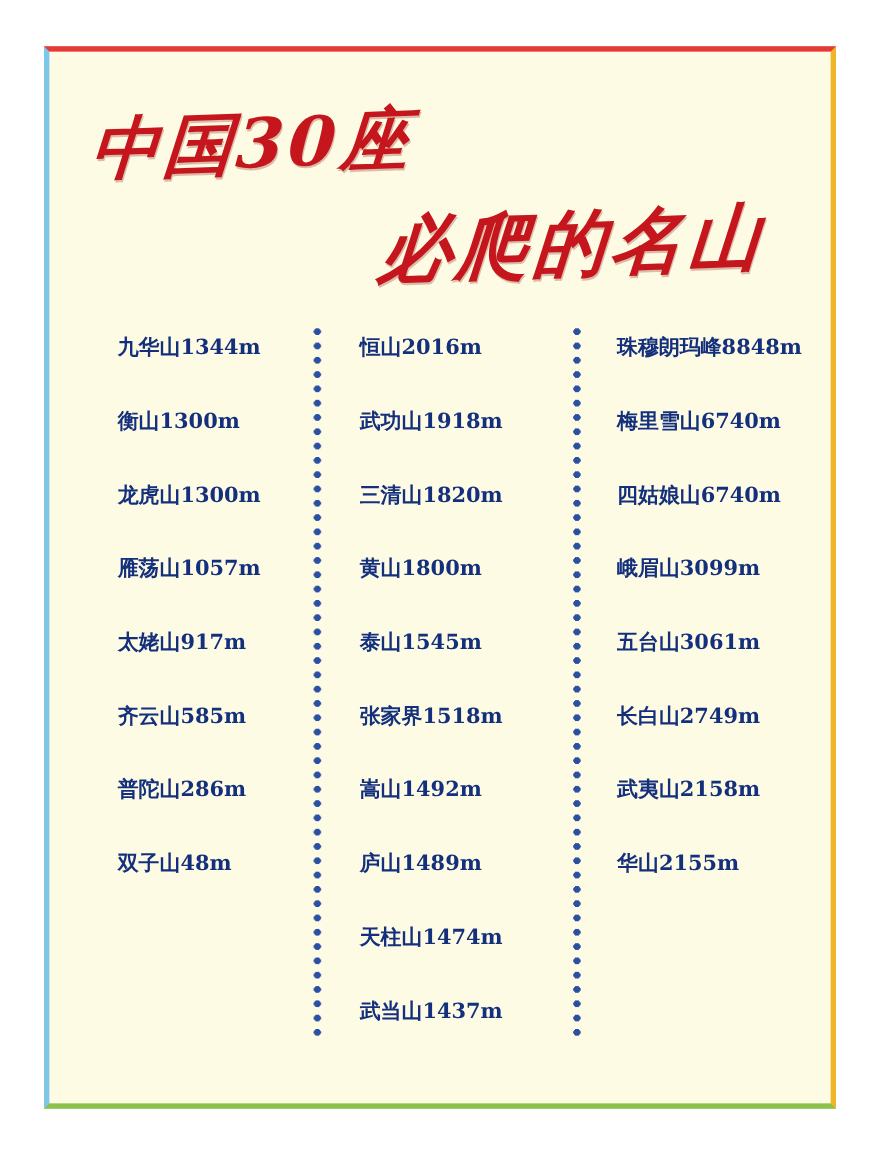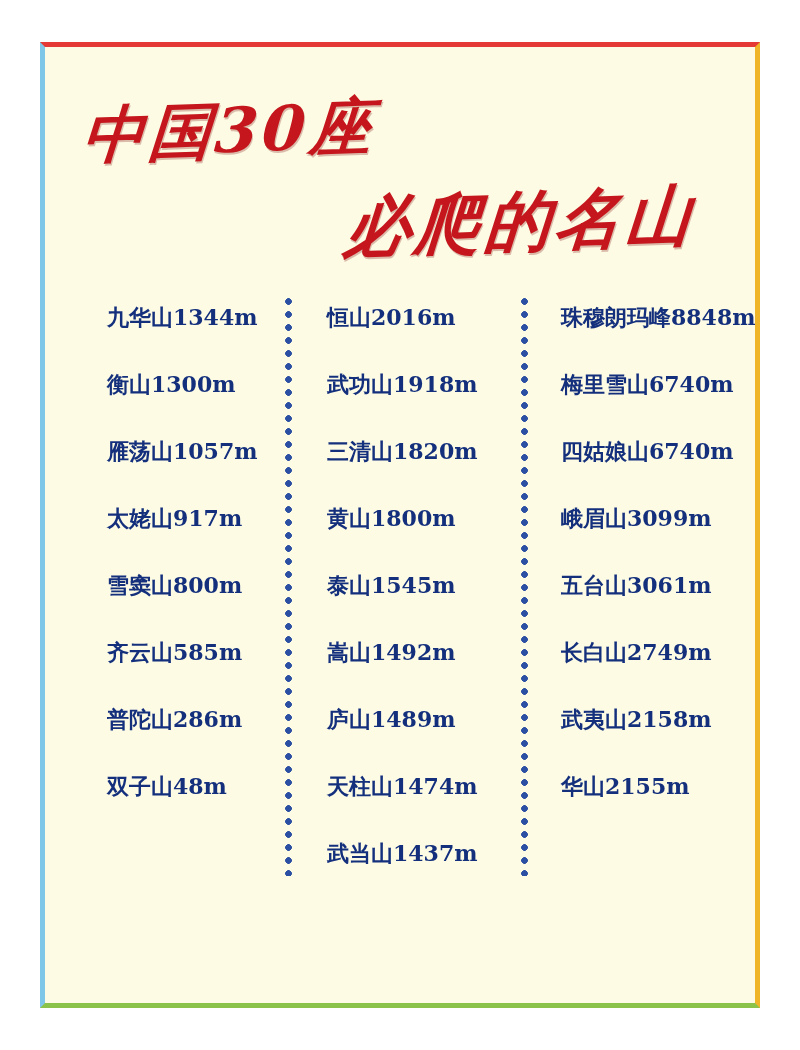--- a/index.html
+++ b/index.html
@@ -94,21 +94,21 @@
     margin-left: -3.5px;
     background-image: radial-gradient(circle at 50% 50%, #2b4fa2 0 42%, rgba(0,0,0,0) 46%);
     background-size: 7px 13px;
     background-repeat: repeat-y;
   }
 
   .entry {
     color: #14307d;
     font-family: "DejaVu Serif", serif;
     font-weight: bold;
-    font-size: 22px;
+    font-size: 19px;
     line-height: 1;
     height: 67px;
     display: flex;
     align-items: center;
     white-space: nowrap;
   }
   .col-1 .entry { justify-content: flex-start; padding-left: 42px; }
   .col-2 .entry { justify-content: flex-start; padding-left: 26px; }
   .col-3 .entry { justify-content: flex-start; padding-left: 24px; }
 </style>
@@ -121,36 +121,37 @@
     <div class="title-area">
       <div class="title-line title-line-1">中国30座</div>
       <div class="title-line title-line-2">必爬的名山</div>
     </div>
 
     <div class="columns">
 
       <div class="col col-1">
         <div class="entry">九华山1344m</div>
         <div class="entry">衡山1300m</div>
+        <div class="entry">龙虎山1300m</div>
         <div class="entry">雁荡山1057m</div>
         <div class="entry">太姥山917m</div>
-        <div class="entry">雪窦山800m</div>
         <div class="entry">齐云山585m</div>
         <div class="entry">普陀山286m</div>
         <div class="entry">双子山48m</div>
       </div>
 
       <div class="divider"></div>
 
       <div class="col col-2">
         <div class="entry">恒山2016m</div>
         <div class="entry">武功山1918m</div>
         <div class="entry">三清山1820m</div>
         <div class="entry">黄山1800m</div>
         <div class="entry">泰山1545m</div>
+        <div class="entry">张家界1518m</div>
         <div class="entry">嵩山1492m</div>
         <div class="entry">庐山1489m</div>
         <div class="entry">天柱山1474m</div>
         <div class="entry">武当山1437m</div>
       </div>
 
       <div class="divider"></div>
 
       <div class="col col-3">
         <div class="entry">珠穆朗玛峰8848m</div>

